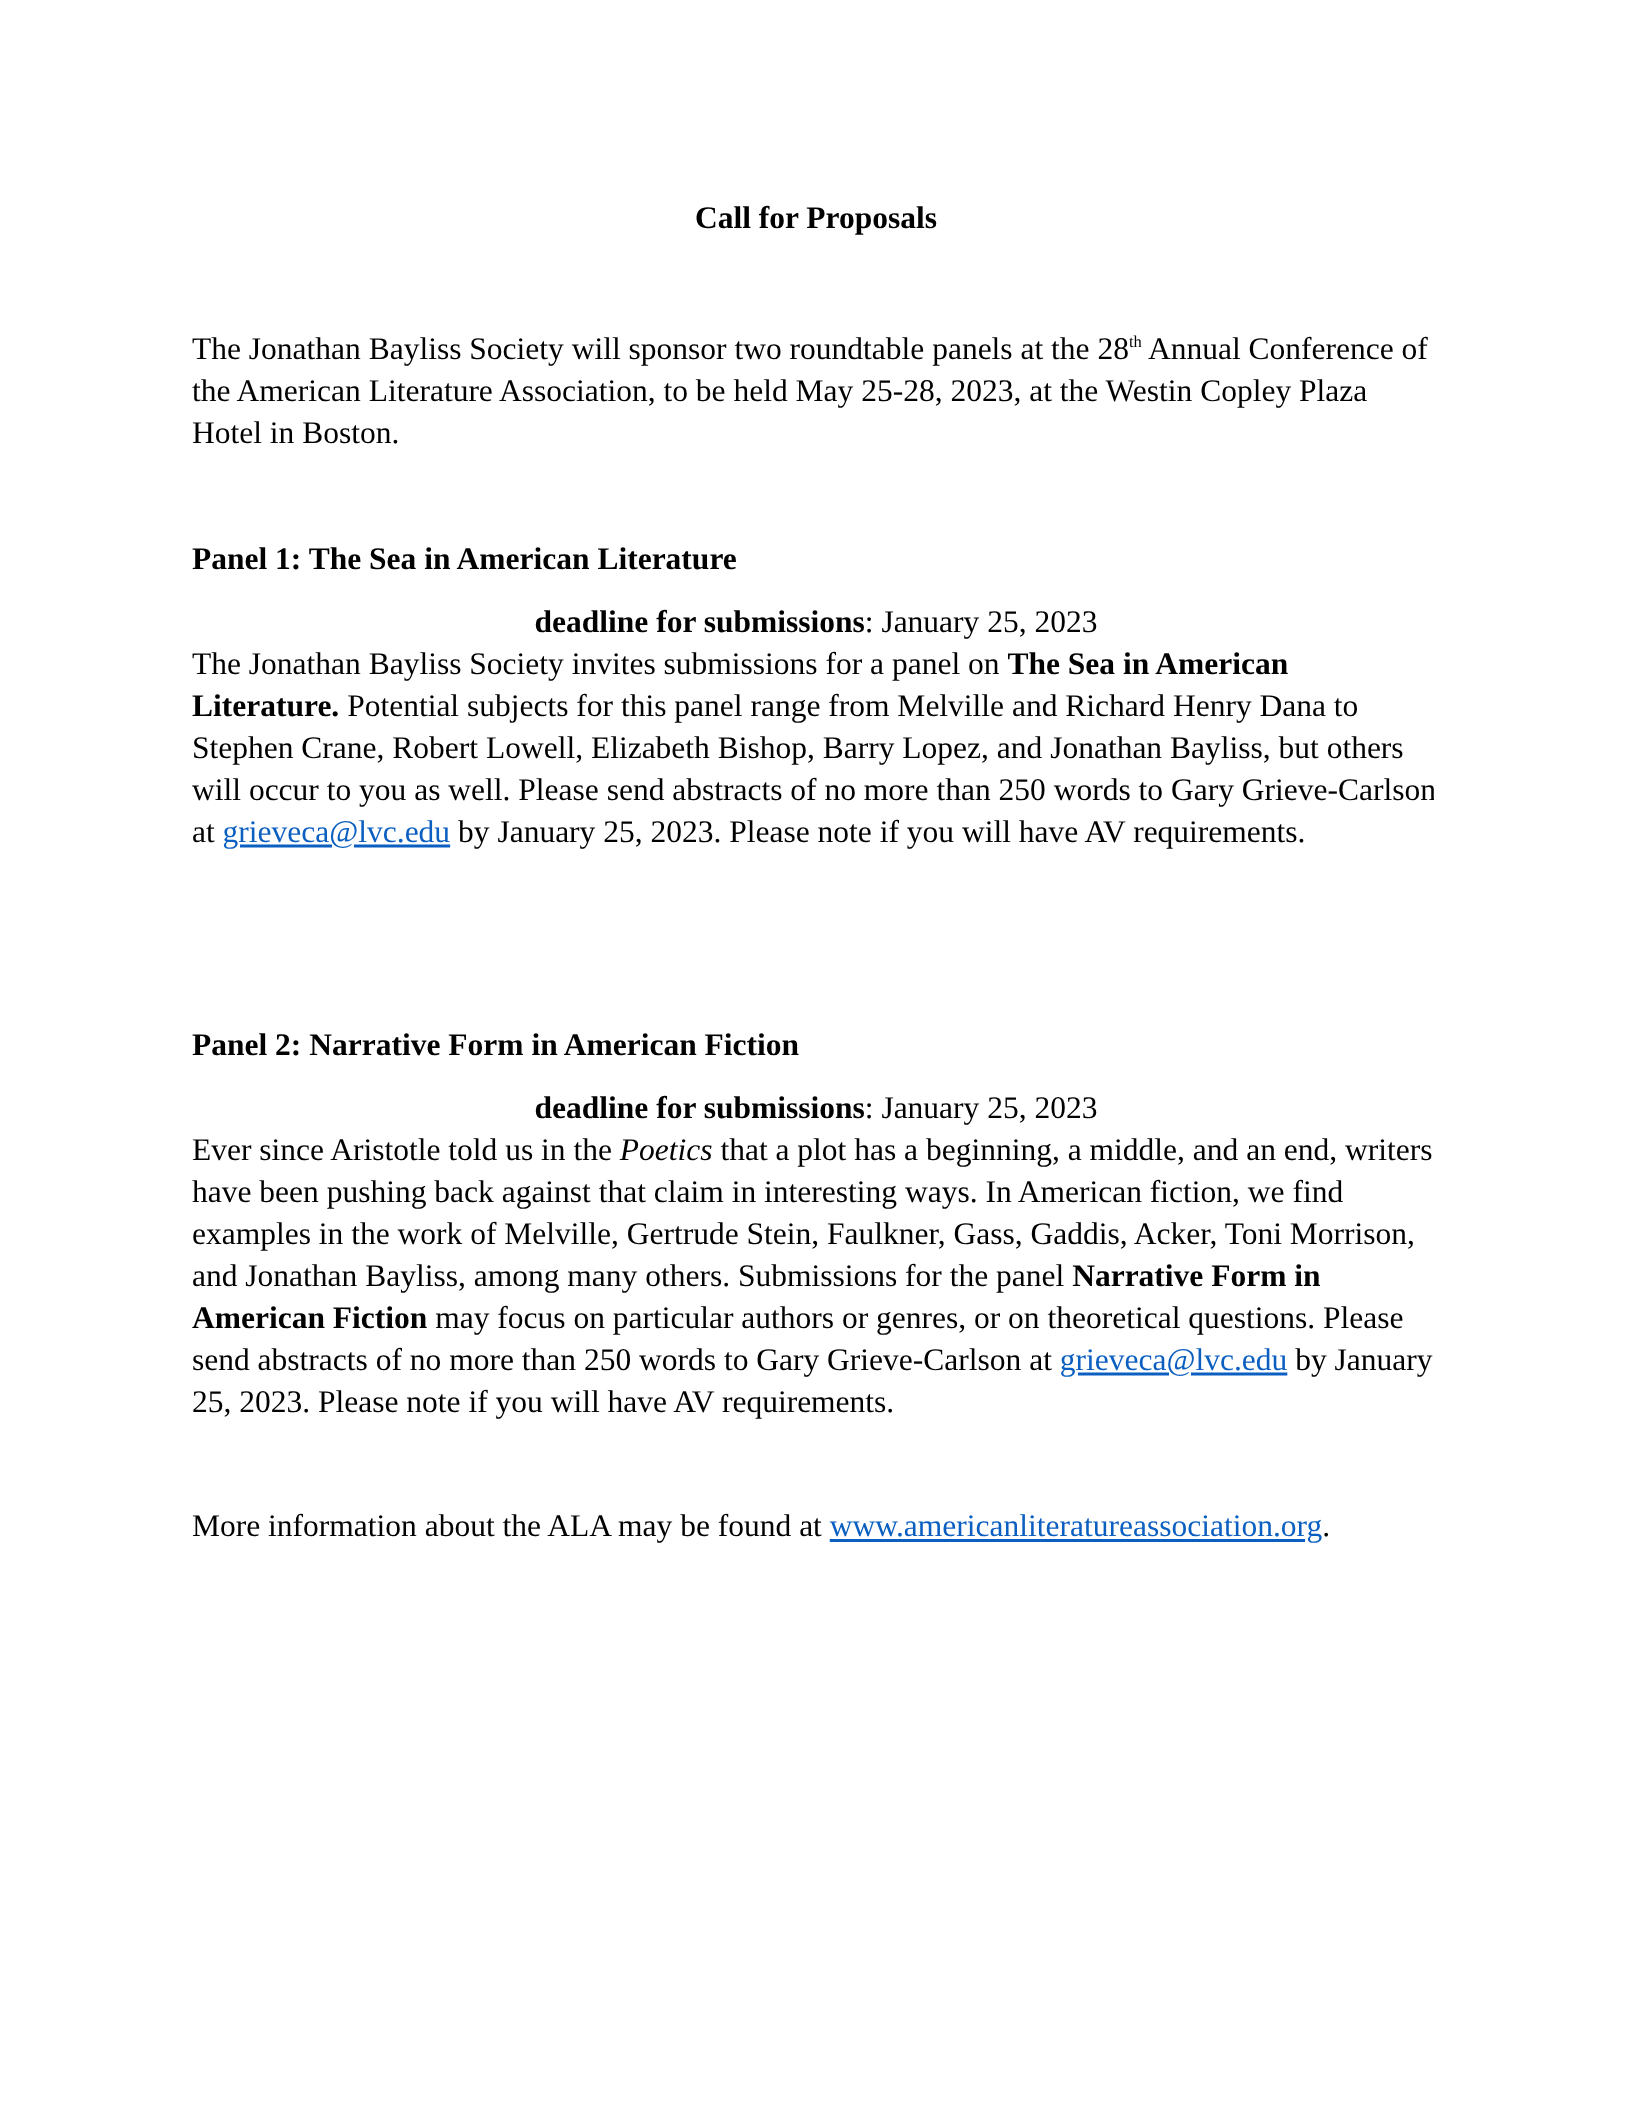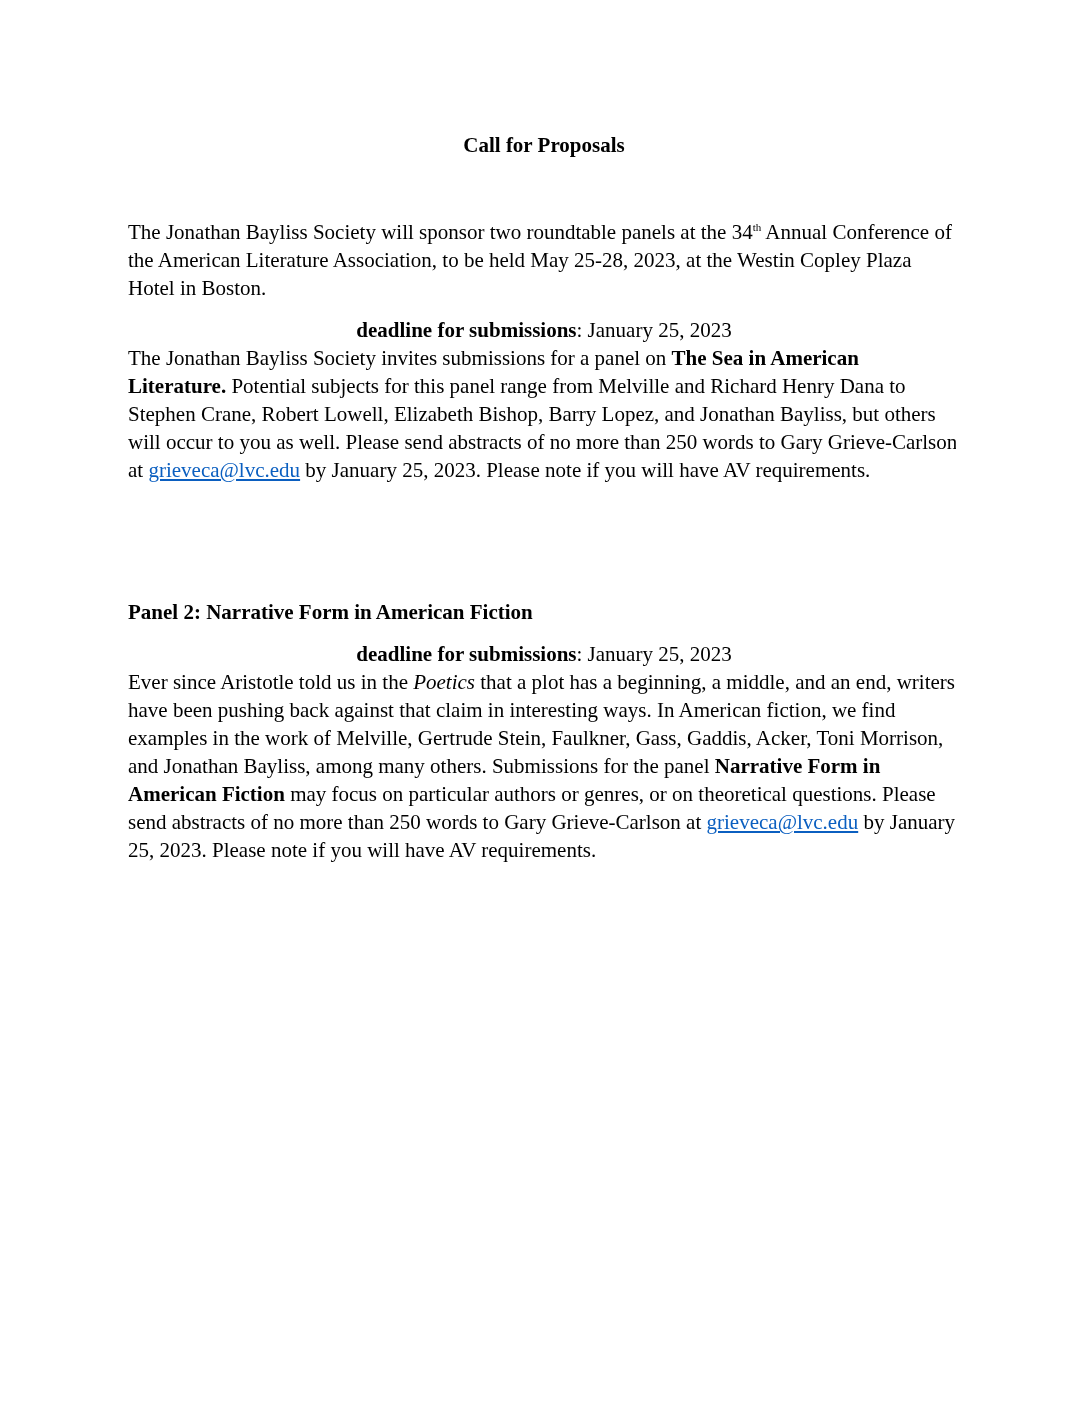--- a/index.html
+++ b/index.html
@@ -61,28 +61,30 @@
   }
 </style>
 </head>
 <body>
 
 <div class="page">
   <div class="content">
 
     <h1 class="doc-title">Call for Proposals</h1>
 
-    <p class="intro-para"><span class="n">The Jonathan Bayliss Society will sponsor two roundtable panels at the 34</span><span class="sup">th</span><span class="n"> Annual Conference of the American Literature Association, to be held May 25-28, 2023, at the Westin Copley Plaza Hotel in Boston.</span></p>
+    <p class="intro-para"><span class="n">The Jonathan Bayliss Society will sponsor two roundtable panels at the 28</span><span class="sup">th</span><span class="n"> Annual Conference of the American Literature Association, to be held May 25-28, 2023, at the Westin Copley Plaza Hotel in Boston.</span></p>
 
+    <h2 class="panel-heading panel1-heading">Panel 1: The Sea in American Literature</h2>
 
     <p class="deadline-para"><span class="b">deadline for submissions</span><span class="n">: January 25, 2023</span></p>
 
     <p class="body-para"><span class="n">The Jonathan Bayliss Society invites submissions for a panel on </span><span class="b">The Sea in American Literature.</span><span class="n"> Potential subjects for this panel range from Melville and Richard Henry Dana to Stephen Crane, Robert Lowell, Elizabeth Bishop, Barry Lopez, and Jonathan Bayliss, but others will occur to you as well. Please send abstracts of no more than 250 words to Gary Grieve-Carlson at </span><a href="#" class="lnk">grieveca@lvc.edu</a><span class="n"> by January 25, 2023. Please note if you will have AV requirements.</span></p>
 
     <h2 class="panel-heading panel2-heading">Panel 2: Narrative Form in American Fiction</h2>
 
     <p class="deadline-para"><span class="b">deadline for submissions</span><span class="n">: January 25, 2023</span></p>
 
     <p class="body-para"><span class="n">Ever since Aristotle told us in the </span><span class="i">Poetics</span><span class="n"> that a plot has a beginning, a middle, and an end, writers have been pushing back against that claim in interesting ways. In American fiction, we find examples in the work of Melville, Gertrude Stein, Faulkner, Gass, Gaddis, Acker, Toni Morrison, and Jonathan Bayliss, among many others. Submissions for the panel </span><span class="b">Narrative Form in American Fiction</span><span class="n"> may focus on particular authors or genres, or on theoretical questions. Please send abstracts of no more than 250 words to Gary Grieve-Carlson at </span><a href="#" class="lnk">grieveca@lvc.edu</a><span class="n"> by January 25, 2023. Please note if you will have AV requirements.</span></p>
 
+    <p class="footer-para"><span class="n">More information about the ALA may be found at </span><a href="#" class="lnk">www.americanliteratureassociation.org</a><span class="n">.</span></p>
 
   </div>
 </div>
 
 </body></html>

